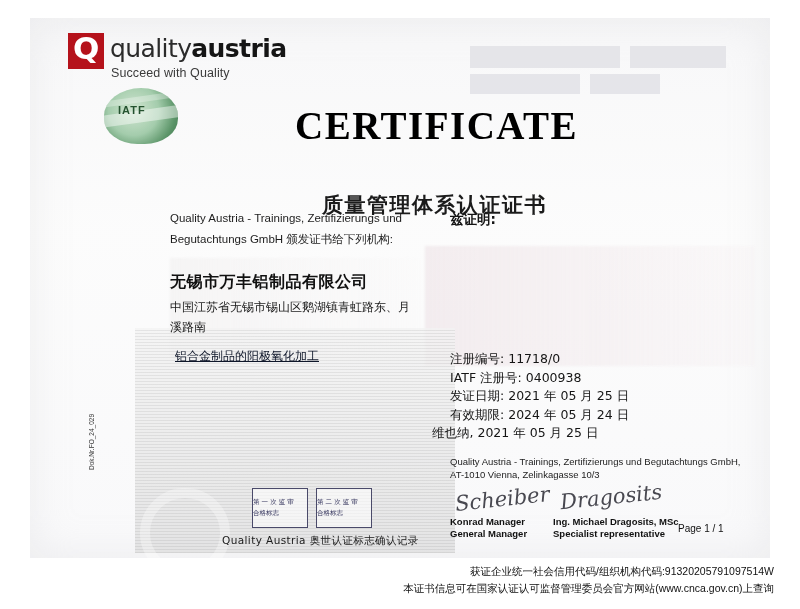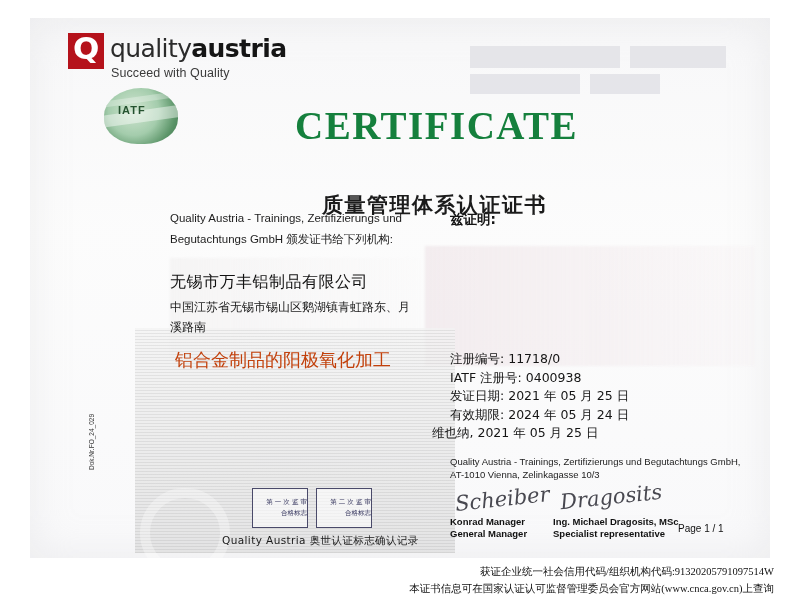--- a/index.html
+++ b/index.html
@@ -140,21 +140,21 @@
 
   
   .cert-title {
     position: absolute;
     left: 295px;
     top: 103px;
     font-family: "Liberation Serif", serif;
     font-weight: bold;
     font-size: 39px;
     letter-spacing: 1.5px;
-    color: #15803d;
+    color: #000000;
   }
   .cert-title-cn {
     position: absolute;
     left: 322px;
     top: 147px;
     font-family: "DejaVu Sans", sans-serif;
     font-weight: bold;
     font-size: 21px;
     letter-spacing: 1.5px;
     color: #1b1b1b;
@@ -169,42 +169,43 @@
     width: 250px;
     font-size: 11.5px;
     line-height: 21px;
     color: #1d1d1d;
   }
   .org-name {
     position: absolute;
     left: 170px;
     top: 272px;
     font-family: "DejaVu Sans", sans-serif;
-    font-weight: normal;
+    font-weight: bold;
     font-size: 16px;
     letter-spacing: 0.5px;
     color: #111;
   }
   .org-addr {
     position: absolute;
     left: 170px;
     top: 297px;
     width: 240px;
     font-family: "DejaVu Sans", sans-serif;
     font-size: 12px;
     line-height: 20px;
     color: #1a1a1a;
   }
   .scope {
     position: absolute;
     left: 175px;
     top: 348px;
     font-family: "DejaVu Sans", sans-serif;
-    font-size: 18px;
-    color: #c2410c;
+    font-size: 12px;
+    color: #0f172a;
+    text-decoration: underline;
   }
 
   
   .r-label {
     position: absolute;
     left: 450px;
     top: 211px;
     font-family: "DejaVu Sans", sans-serif;
     font-weight: bold;
     font-size: 13.5px;
@@ -317,21 +318,21 @@
   .stamp {
     position: absolute;
     top: 488px;
     width: 56px;
     height: 40px;
     border: 1px solid #4a4a6a;
     background: rgba(255,255,255,0.6);
     font-family: "DejaVu Sans", sans-serif;
     font-size: 6.5px;
     color: #33335c;
-    text-align: right;
+    text-align: left;
     line-height: 11px;
     padding-top: 8px;
     box-sizing: border-box;
   }
   .stamp-1 { left: 252px; }
   .stamp-2 { left: 316px; }
 
   .footer-cn {
     position: absolute;
     left: 222px;
@@ -339,21 +340,21 @@
     font-family: "DejaVu Sans", sans-serif;
     font-size: 10.5px;
     color: #1a1a1a;
     letter-spacing: 0.4px;
   }
 
   
   .note {
     position: absolute;
     right: 26px;
-    font-family: Liberation Serif, serif;
+    font-family: Liberation Sans, sans-serif;
     font-size: 10.5px;
     color: #101010;
     text-align: left;
     white-space: nowrap;
   }
   .note-1 { top: 565px; }
   .note-2 { top: 582px; }
 </style>
 </head>
 <body>

